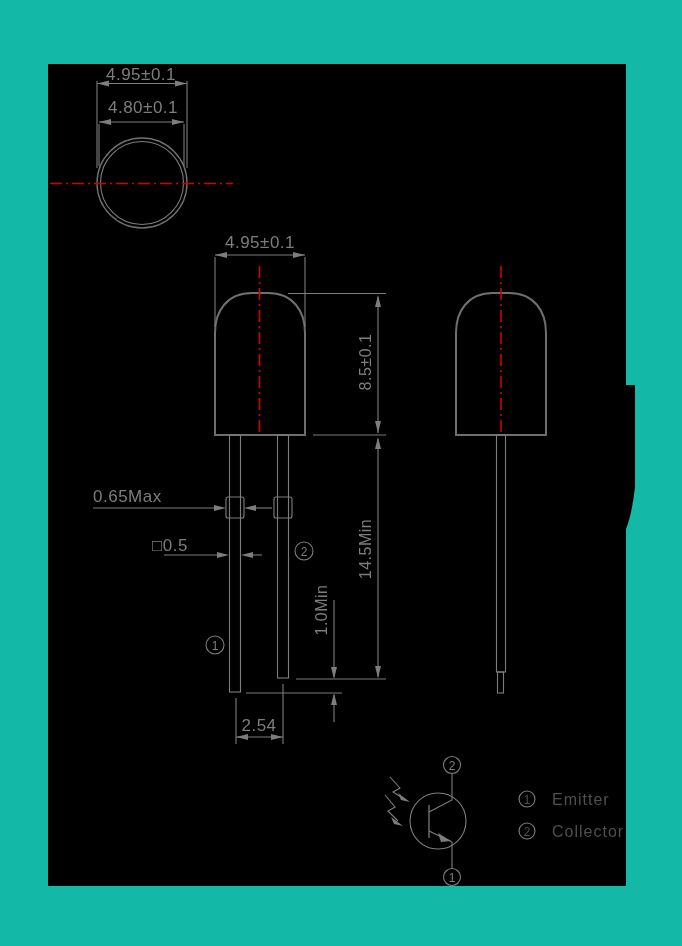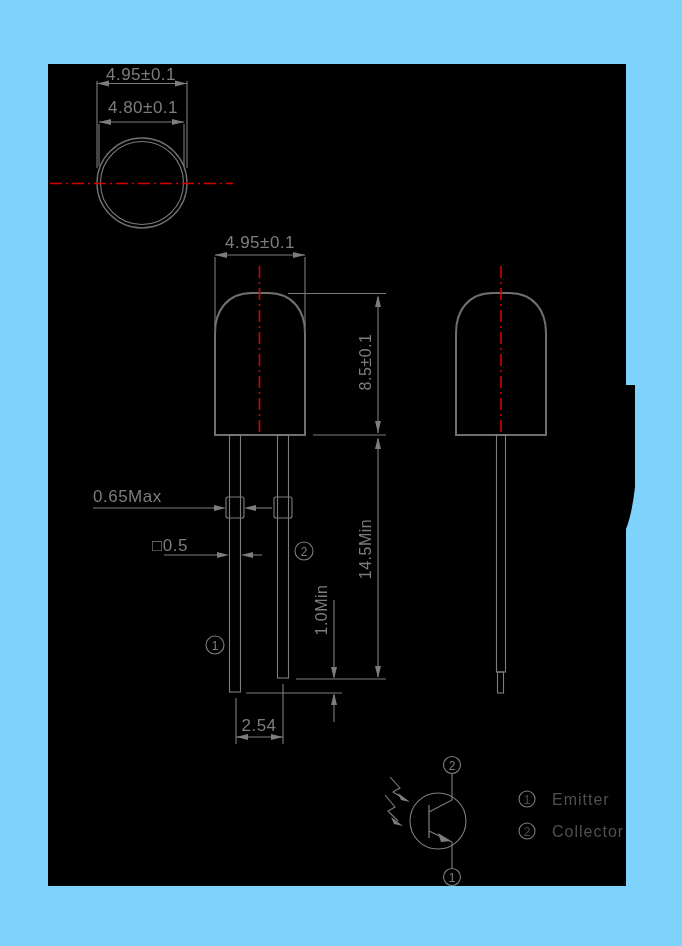--- a/index.html
+++ b/index.html
@@ -1,20 +1,20 @@
 <!DOCTYPE html>
 <html style="--canvas: #000000; --line: #6f6f6f; --dim: #7d7d7d; --centerline: #d40000; --legend: #4f4f4f;"><head>
 <meta charset="utf-8">
 <style>
   :root{
     --canvas:#000000; --line:#6f6f6f; --dim:#7d7d7d;
     --centerline:#d40000; --legend:#4f4f4f;
   }
   html,body{margin:0;padding:0;background:#ffffff;}
-  .page{position:relative;width:682px;height:946px;background:#7dd3fc;overflow:hidden;
+  .page{position:relative;width:682px;height:946px;background:#14b8a6;overflow:hidden;
         font-family:"Liberation Sans", sans-serif;}
   svg{position:absolute;left:0;top:0;}
   .outline{stroke:var(--line);stroke-width:2;fill:none;}
   .med{stroke:var(--line);stroke-width:1.4;fill:none;}
   .thin{stroke:var(--dim);stroke-width:1.1;fill:none;}
   .red{stroke:var(--centerline);stroke-width:1.6;fill:none;
        stroke-dasharray:12 4 2 4;}
   .arr{fill:var(--dim);stroke:none;}
   .dim-text{font-family:"Liberation Sans",sans-serif;font-size:17px;fill:var(--dim);letter-spacing:.5px;}
   .dim-text-v{font-family:"Liberation Sans",sans-serif;font-size:16px;fill:var(--dim);letter-spacing:.5px;}

